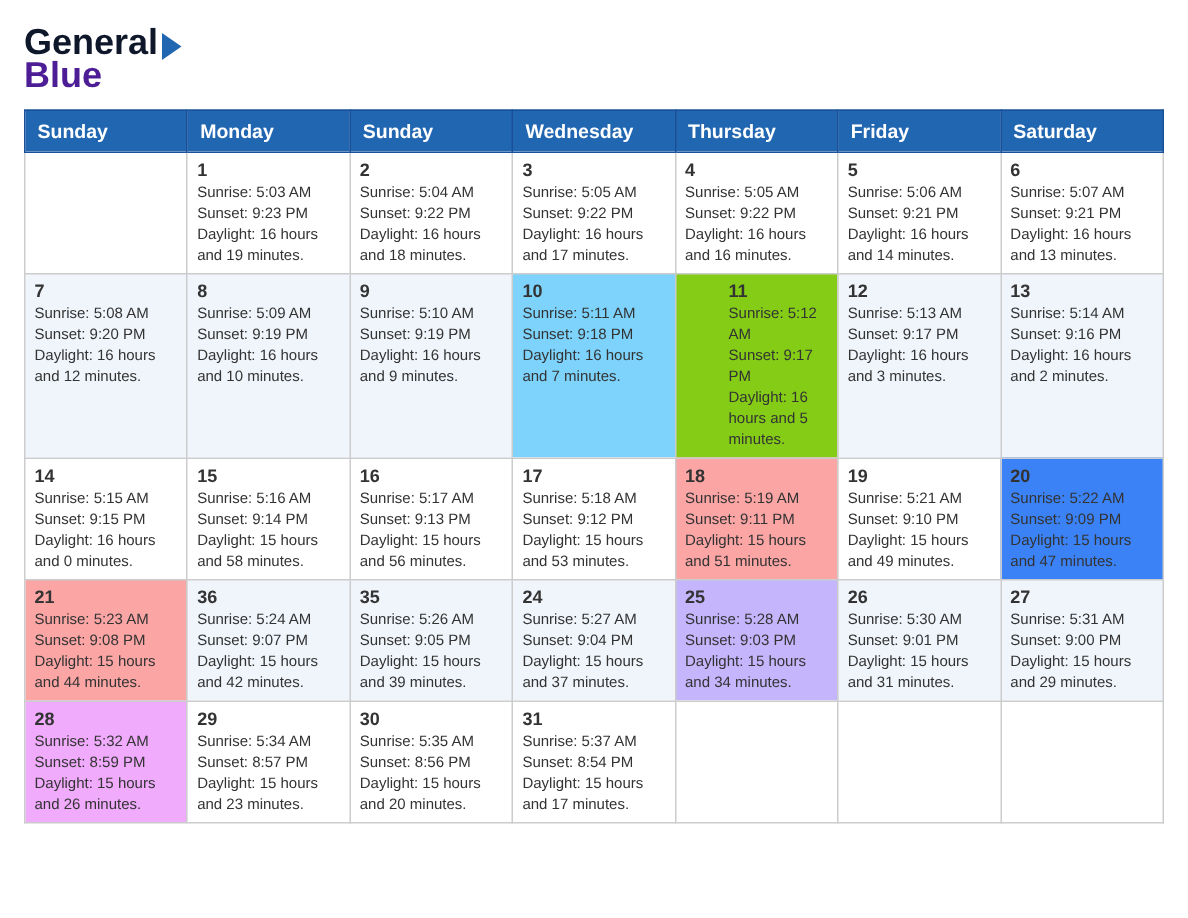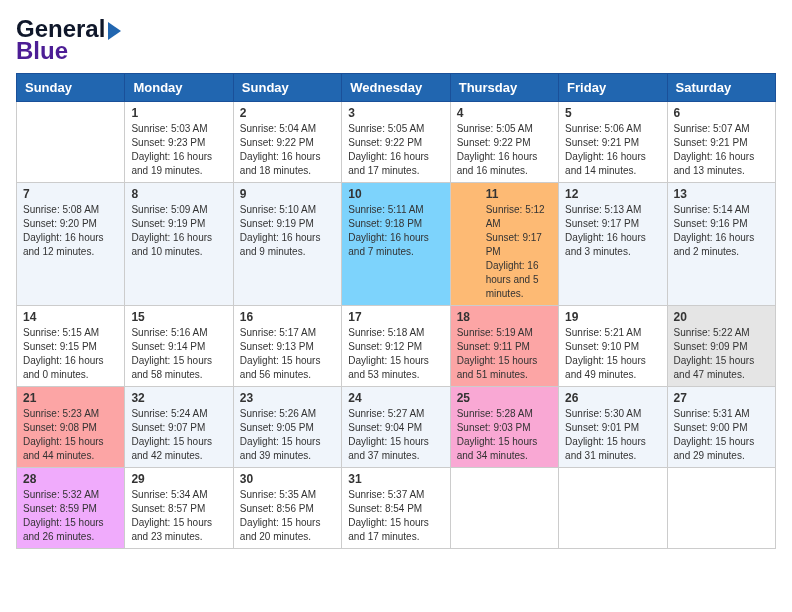--- a/index.html
+++ b/index.html
@@ -151,21 +151,21 @@
           <div class="cell-content">Sunrise: 5:09 AM<br>Sunset: 9:19 PM<br>Daylight: 16 hours and 10 minutes.</div>
         </td>
         <td style="background: rgb(240, 245, 251);">
           <span class="day-number">9</span>
           <div class="cell-content">Sunrise: 5:10 AM<br>Sunset: 9:19 PM<br>Daylight: 16 hours and 9 minutes.</div>
         </td>
         <td style="background: #7dd3fc; margin-top: 11px;">
           <span class="day-number">10</span>
           <div class="cell-content">Sunrise: 5:11 AM<br>Sunset: 9:18 PM<br>Daylight: 16 hours and 7 minutes.</div>
         </td>
-        <td style="background: #fdba74; padding-left: 35px;">
+        <td style="background: #84cc16; padding-left: 35px;">
           <span class="day-number">11</span>
           <div class="cell-content">Sunrise: 5:12 AM<br>Sunset: 9:17 PM<br>Daylight: 16 hours and 5 minutes.</div>
         </td>
         <td style="background: rgb(240, 245, 251);">
           <span class="day-number">12</span>
           <div class="cell-content">Sunrise: 5:13 AM<br>Sunset: 9:17 PM<br>Daylight: 16 hours and 3 minutes.</div>
         </td>
         <td style="background: rgb(240, 245, 251);">
           <span class="day-number">13</span>
           <div class="cell-content">Sunrise: 5:14 AM<br>Sunset: 9:16 PM<br>Daylight: 16 hours and 2 minutes.</div>
@@ -189,43 +189,43 @@
           <div class="cell-content">Sunrise: 5:18 AM<br>Sunset: 9:12 PM<br>Daylight: 15 hours and 53 minutes.</div>
         </td>
         <td style="background: #fca5a5;">
           <span class="day-number">18</span>
           <div class="cell-content">Sunrise: 5:19 AM<br>Sunset: 9:11 PM<br>Daylight: 15 hours and 51 minutes.</div>
         </td>
         <td style="background: rgb(255, 255, 255);">
           <span class="day-number">19</span>
           <div class="cell-content">Sunrise: 5:21 AM<br>Sunset: 9:10 PM<br>Daylight: 15 hours and 49 minutes.</div>
         </td>
-        <td style="background: #e5e5e5;">
+        <td style="background: #3b82f6;">
           <span class="day-number">20</span>
           <div class="cell-content">Sunrise: 5:22 AM<br>Sunset: 9:09 PM<br>Daylight: 15 hours and 47 minutes.</div>
         </td>
       </tr>
       <tr>
         <td style="background: #fca5a5;">
           <span class="day-number">21</span>
           <div class="cell-content">Sunrise: 5:23 AM<br>Sunset: 9:08 PM<br>Daylight: 15 hours and 44 minutes.</div>
         </td>
         <td style="background: rgb(240, 245, 251);">
-          <span class="day-number">32</span>
+          <span class="day-number">36</span>
           <div class="cell-content">Sunrise: 5:24 AM<br>Sunset: 9:07 PM<br>Daylight: 15 hours and 42 minutes.</div>
         </td>
         <td style="background: rgb(240, 245, 251);">
-          <span class="day-number">23</span>
+          <span class="day-number">35</span>
           <div class="cell-content">Sunrise: 5:26 AM<br>Sunset: 9:05 PM<br>Daylight: 15 hours and 39 minutes.</div>
         </td>
         <td style="background: rgb(240, 245, 251);">
           <span class="day-number">24</span>
           <div class="cell-content">Sunrise: 5:27 AM<br>Sunset: 9:04 PM<br>Daylight: 15 hours and 37 minutes.</div>
         </td>
-        <td style="background: #f9a8d4;">
+        <td style="background: #c4b5fd;">
           <span class="day-number">25</span>
           <div class="cell-content">Sunrise: 5:28 AM<br>Sunset: 9:03 PM<br>Daylight: 15 hours and 34 minutes.</div>
         </td>
         <td style="background: rgb(240, 245, 251);">
           <span class="day-number">26</span>
           <div class="cell-content">Sunrise: 5:30 AM<br>Sunset: 9:01 PM<br>Daylight: 15 hours and 31 minutes.</div>
         </td>
         <td style="background: rgb(240, 245, 251);">
           <span class="day-number">27</span>
           <div class="cell-content">Sunrise: 5:31 AM<br>Sunset: 9:00 PM<br>Daylight: 15 hours and 29 minutes.</div>

